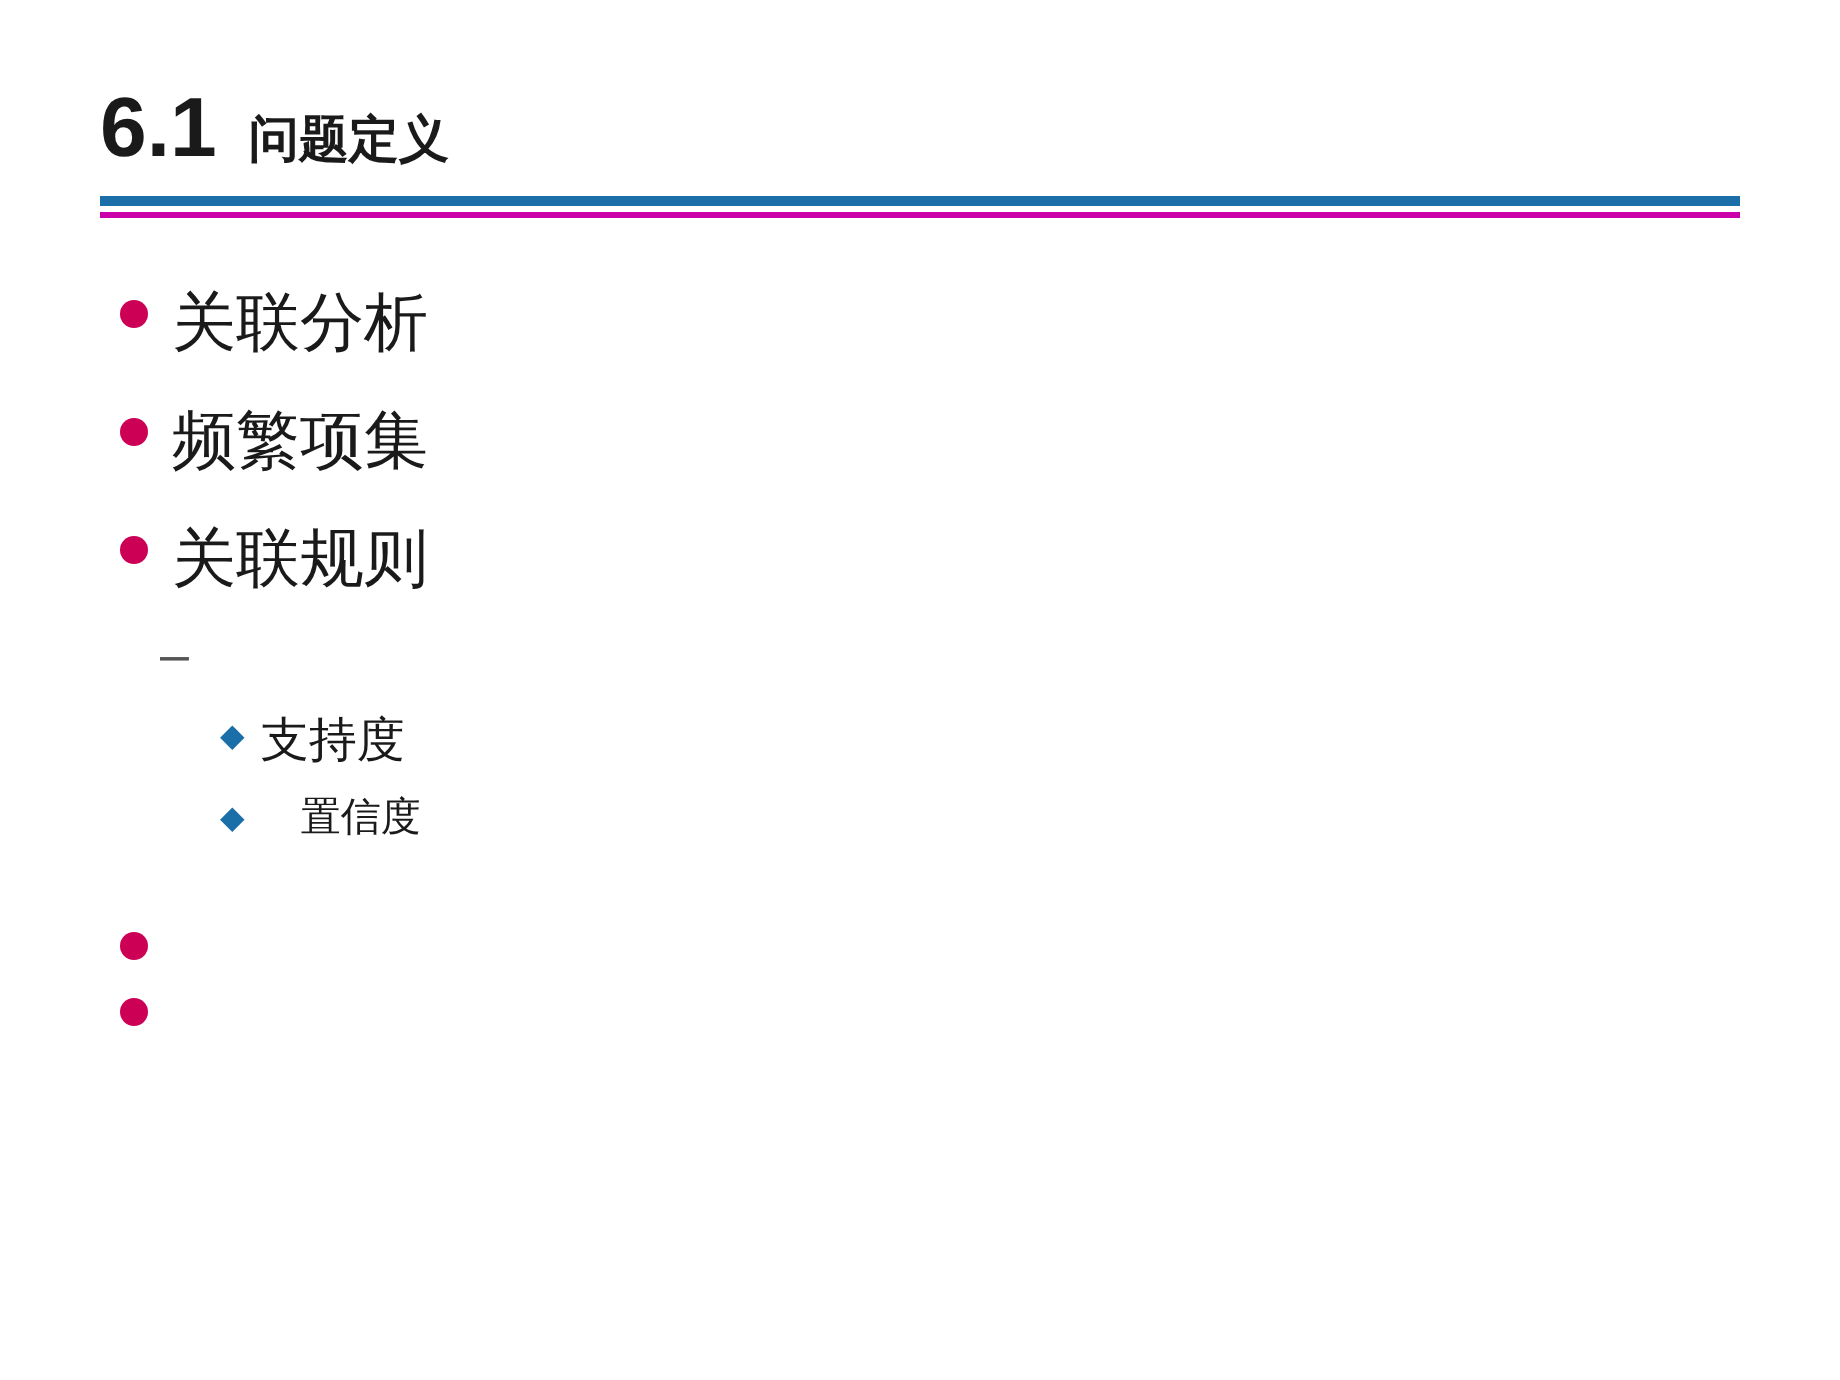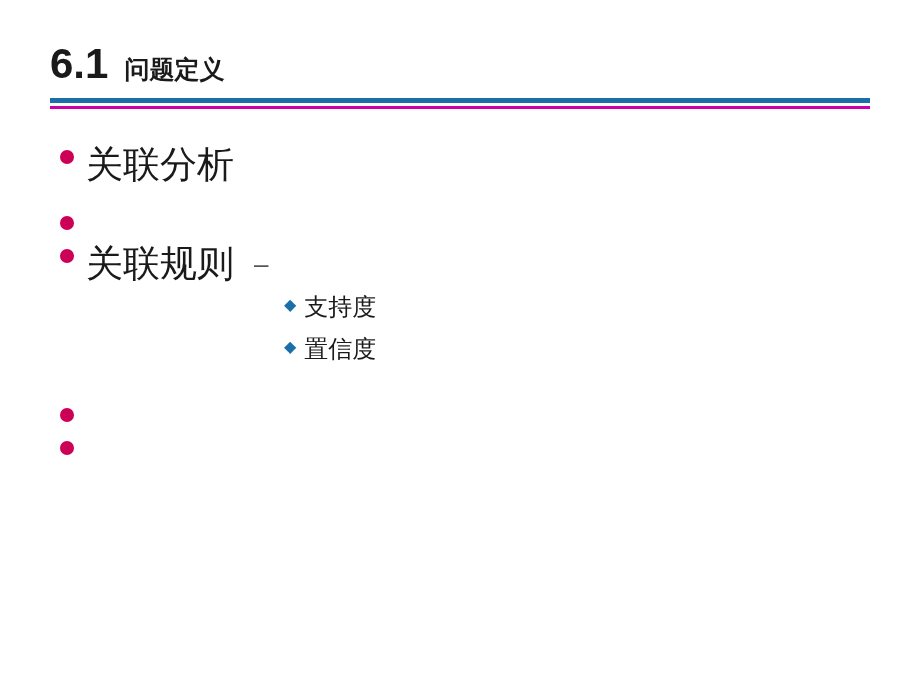--- a/index.html
+++ b/index.html
@@ -97,21 +97,21 @@
       display: inline-block;
       width: 14px;
       height: 14px;
       background: #cc0055;
       border-radius: 50%;
       position: relative;
       top: 6px;
     }
 
     .bullet-text {
-      font-size: 37px;
+      font-size: 32px;
       color: #1a1a1a;
     }
 
     .sub-list {
       list-style: none;
       padding: 0;
       margin-top: 8px;
       margin-left: 20px;
     }
 
@@ -175,40 +175,41 @@
   <div class="content-area">
     <ul class="bullet-list">
 
       <li class="bullet-item">
         <span class="bullet-dot"></span>
         <span class="bullet-text">关联分析</span>
       </li>
 
       <li class="bullet-item">
         <span class="bullet-dot"></span>
-      </li>
-
-      <li class="bullet-item" style="flex-direction: row;">
+        <span class="bullet-text">频繁项集</span>
+      </li>
+
+      <li class="bullet-item" style="flex-direction: column; justify-content: center;">
         <div style="display:flex; align-items:flex-start;">
           <span class="bullet-dot"></span>
           <span class="bullet-text">关联规则</span>
         </div>
         <ul class="sub-list">
           <li class="sub-item" style="flex-direction: column;">
             <div style="display:flex; align-items:flex-start;">
               <span class="sub-dash">–</span>
             </div>
             <ul class="subsub-list">
               <li class="subsub-item">
                 <span class="subsub-diamond">◆</span>
                 <span class="bullet-text" style="font-size:24px;">支持度</span>
               </li>
               <li class="subsub-item">
                 <span class="subsub-diamond">◆</span>
-                <span class="bullet-text" style="font-size:24px;">置信度</span>
+                <span class="bullet-text" style="font-size:20px;margin-left:20px;">置信度</span>
               </li>
             </ul>
           </li>
         </ul>
       </li>
 
       <li class="bullet-item">
         <span class="bullet-dot"></span>
       </li>
 

